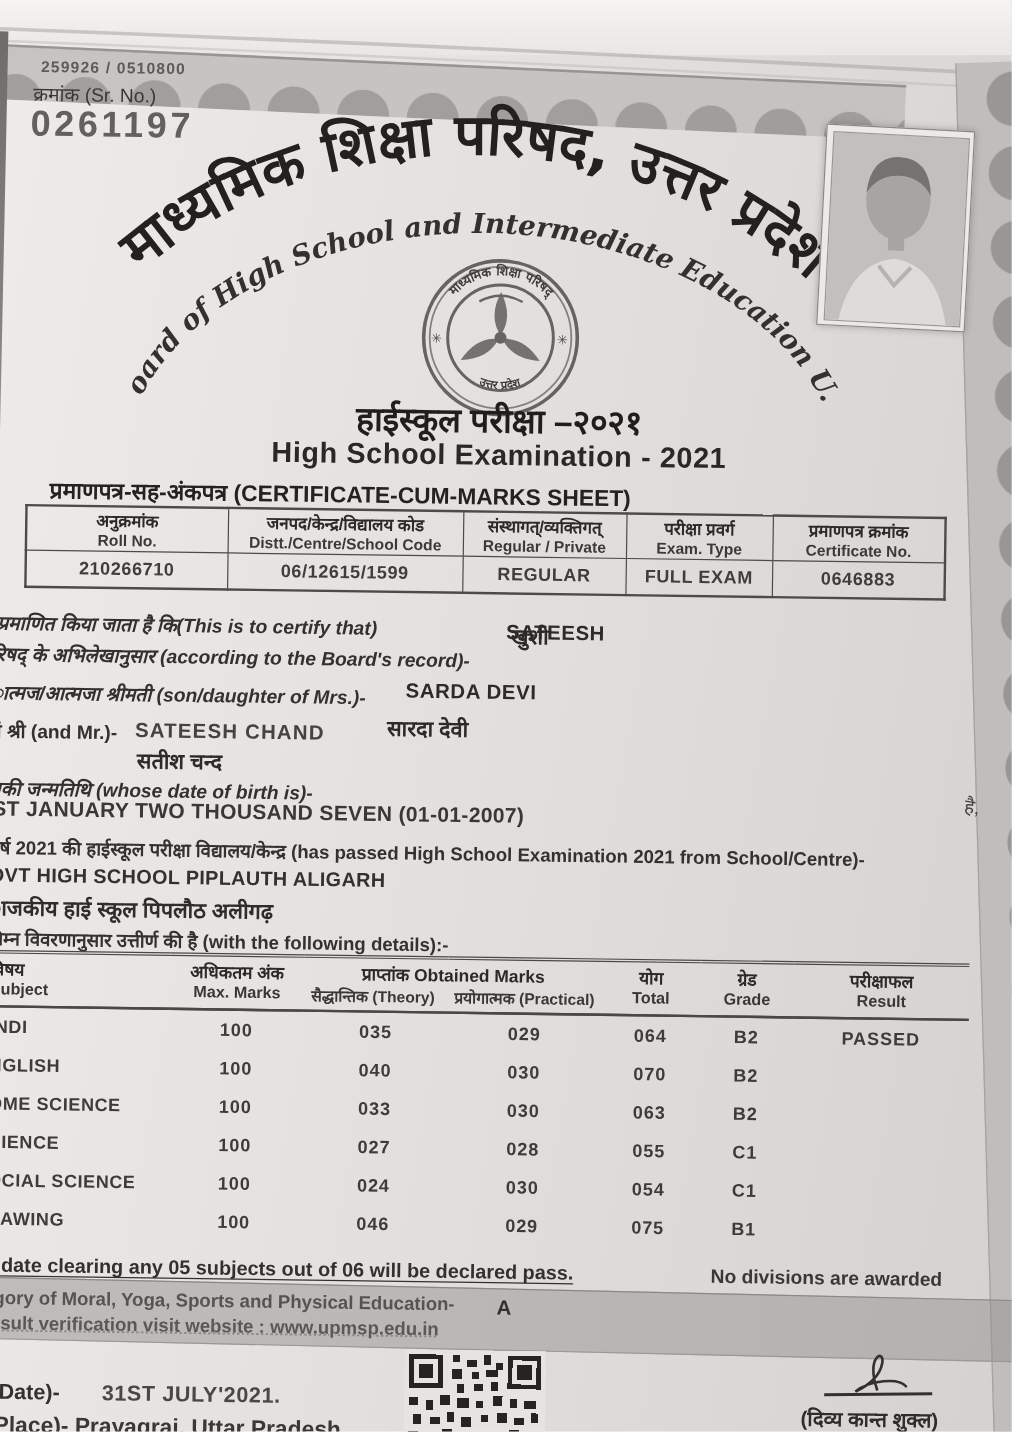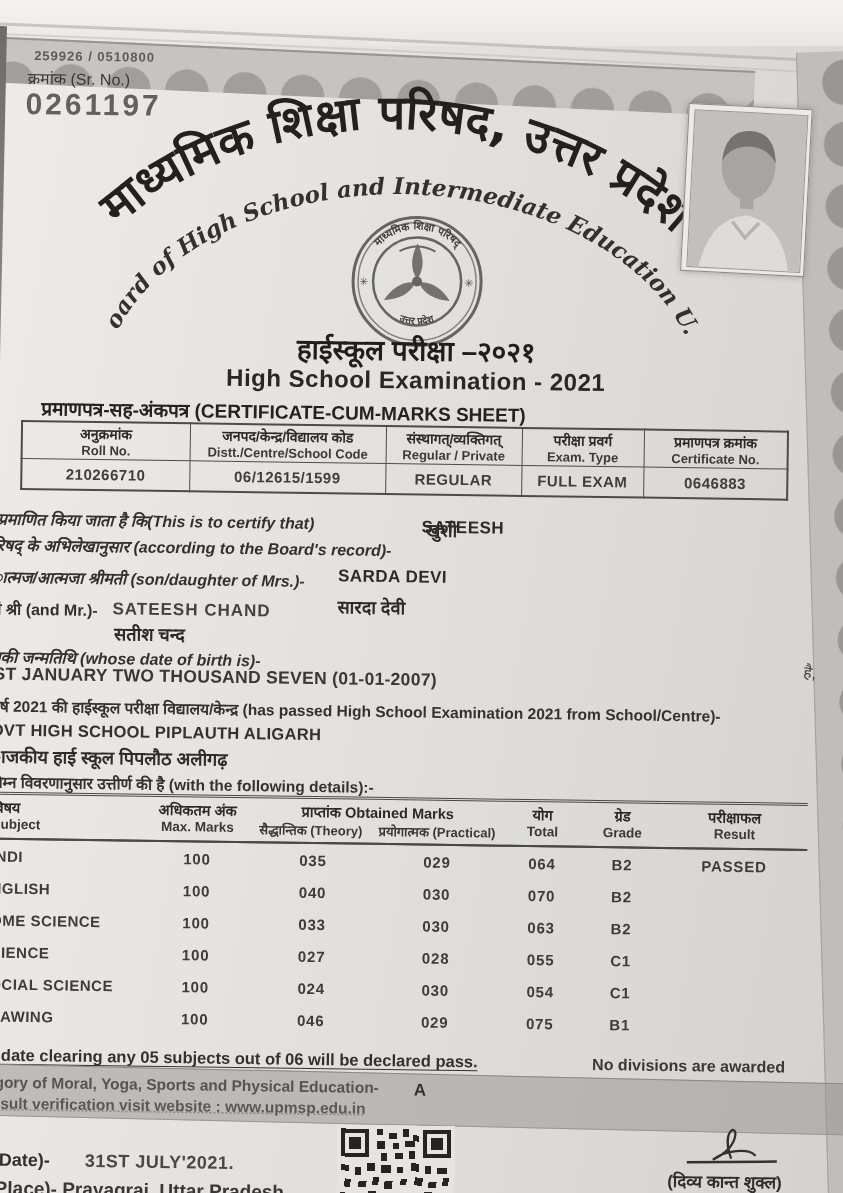--- a/index.html
+++ b/index.html
@@ -212,21 +212,21 @@
   </tbody>
     </table>
 
   <div class="abs certline" style="left:4px;top:508px;">प्रमाणित किया जाता है कि(This is to certify that)</div>
   <div class="abs name-en" style="left:428px;top:512px;">SATEESH</div>
   <div class="abs certline" style="left:0px;top:534px;">रिषद् के अभिलेखानुसार (according to the Board's record)-</div>
   <div class="abs name-hi" style="left:432px;top:512px;">खुशी</div>
 
   <div class="abs certline" style="left:0px;top:566px;">ात्मज/आत्मजा श्रीमती (son/daughter of Mrs.)-</div>
   <div class="abs name-en" style="left:345px;top:562px;">SARDA DEVI</div>
-  <div class="abs name-hi" style="left:345px;top:590px;">सारदा देवी</div>
+  <div class="abs name-hi" style="left:330px;top:590px;">सारदा देवी</div>
 
   <div class="abs certline plain" style="left:0px;top:598px;">वं श्री (and Mr.)-</div>
   <div class="abs name-en" style="left:120px;top:598px;letter-spacing:1px;color:#454341;">SATEESH CHAND</div>
   <div class="abs name-hi" style="left:122px;top:620px;">सतीश चन्द</div>
 
   <div class="abs certline" style="left:0px;top:646px;">नकी जन्मतिथि (whose date of birth is)-</div>
   <div class="abs hai-mark">है,</div>
 
   <div class="abs dob-value">ST JANUARY TWO THOUSAND SEVEN (01-01-2007)</div>
   <div class="abs passed-line">वर्ष 2021 की हाईस्कूल परीक्षा विद्यालय/केन्द्र (has passed High School Examination 2021 from School/Centre)-</div>

